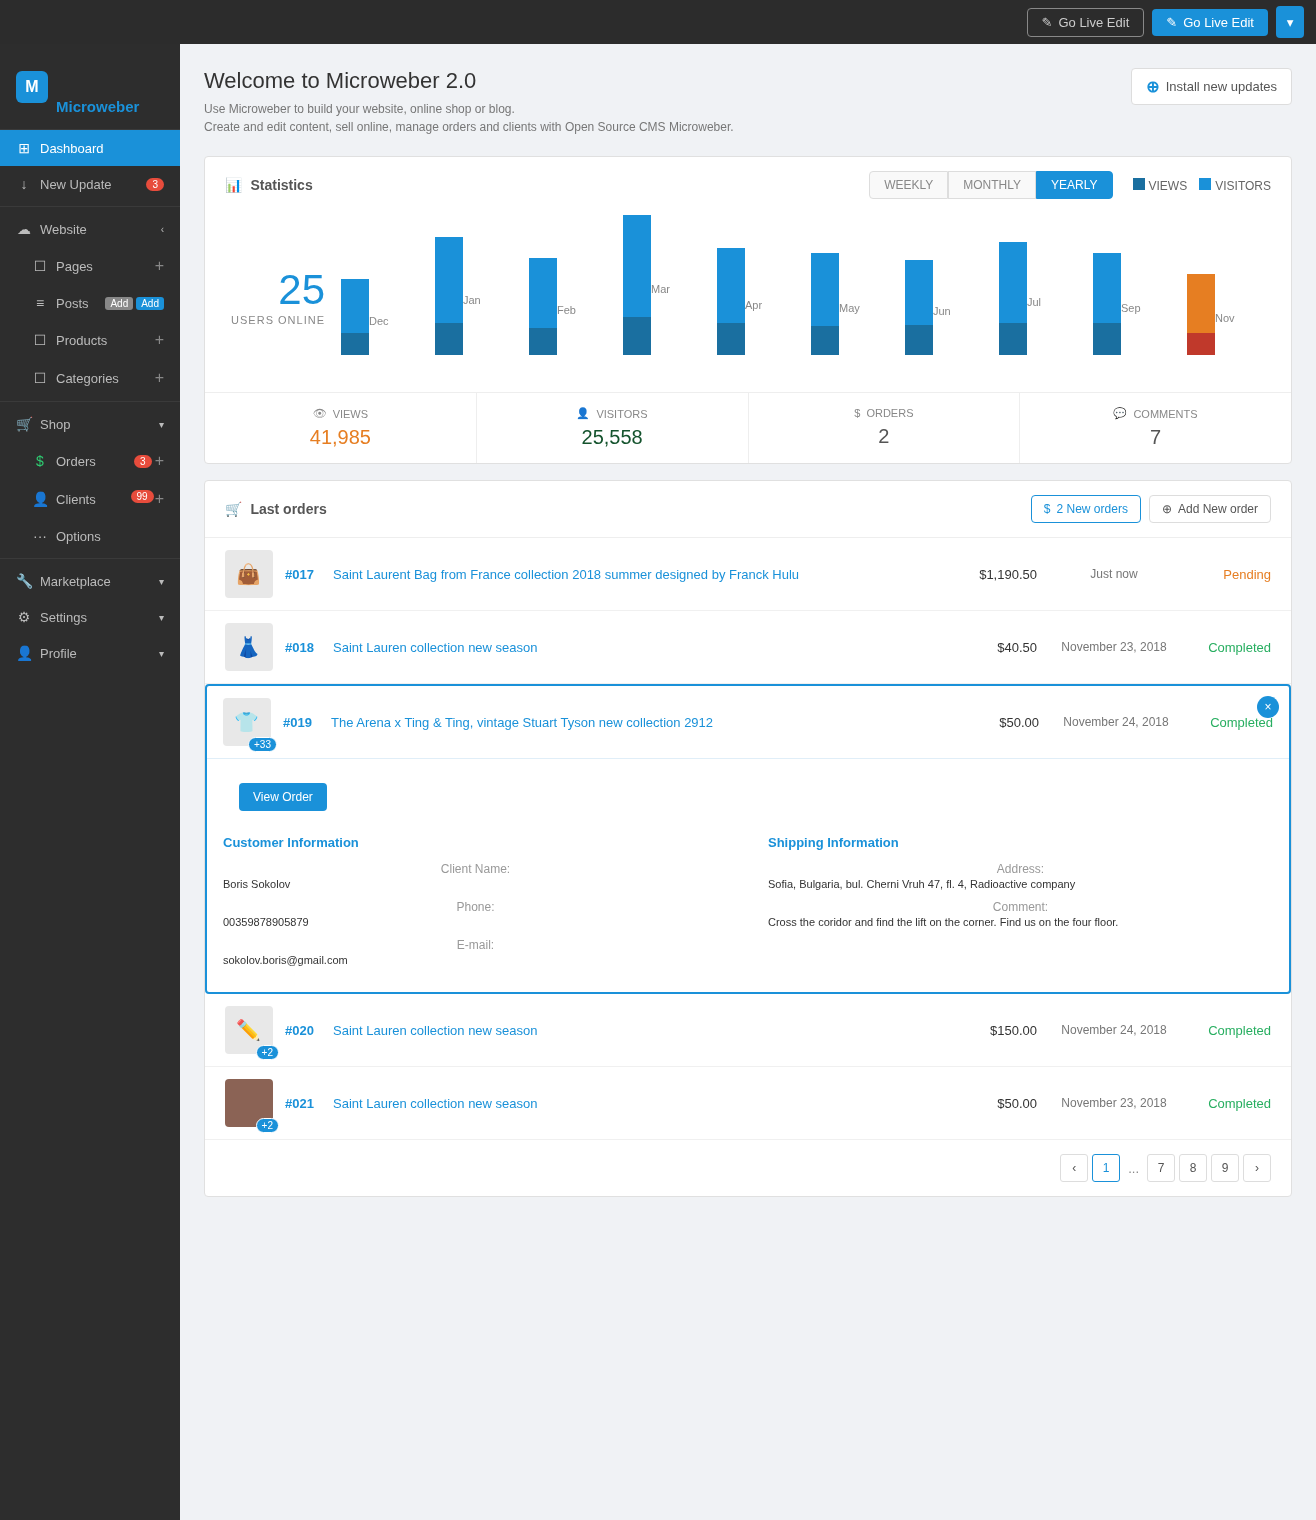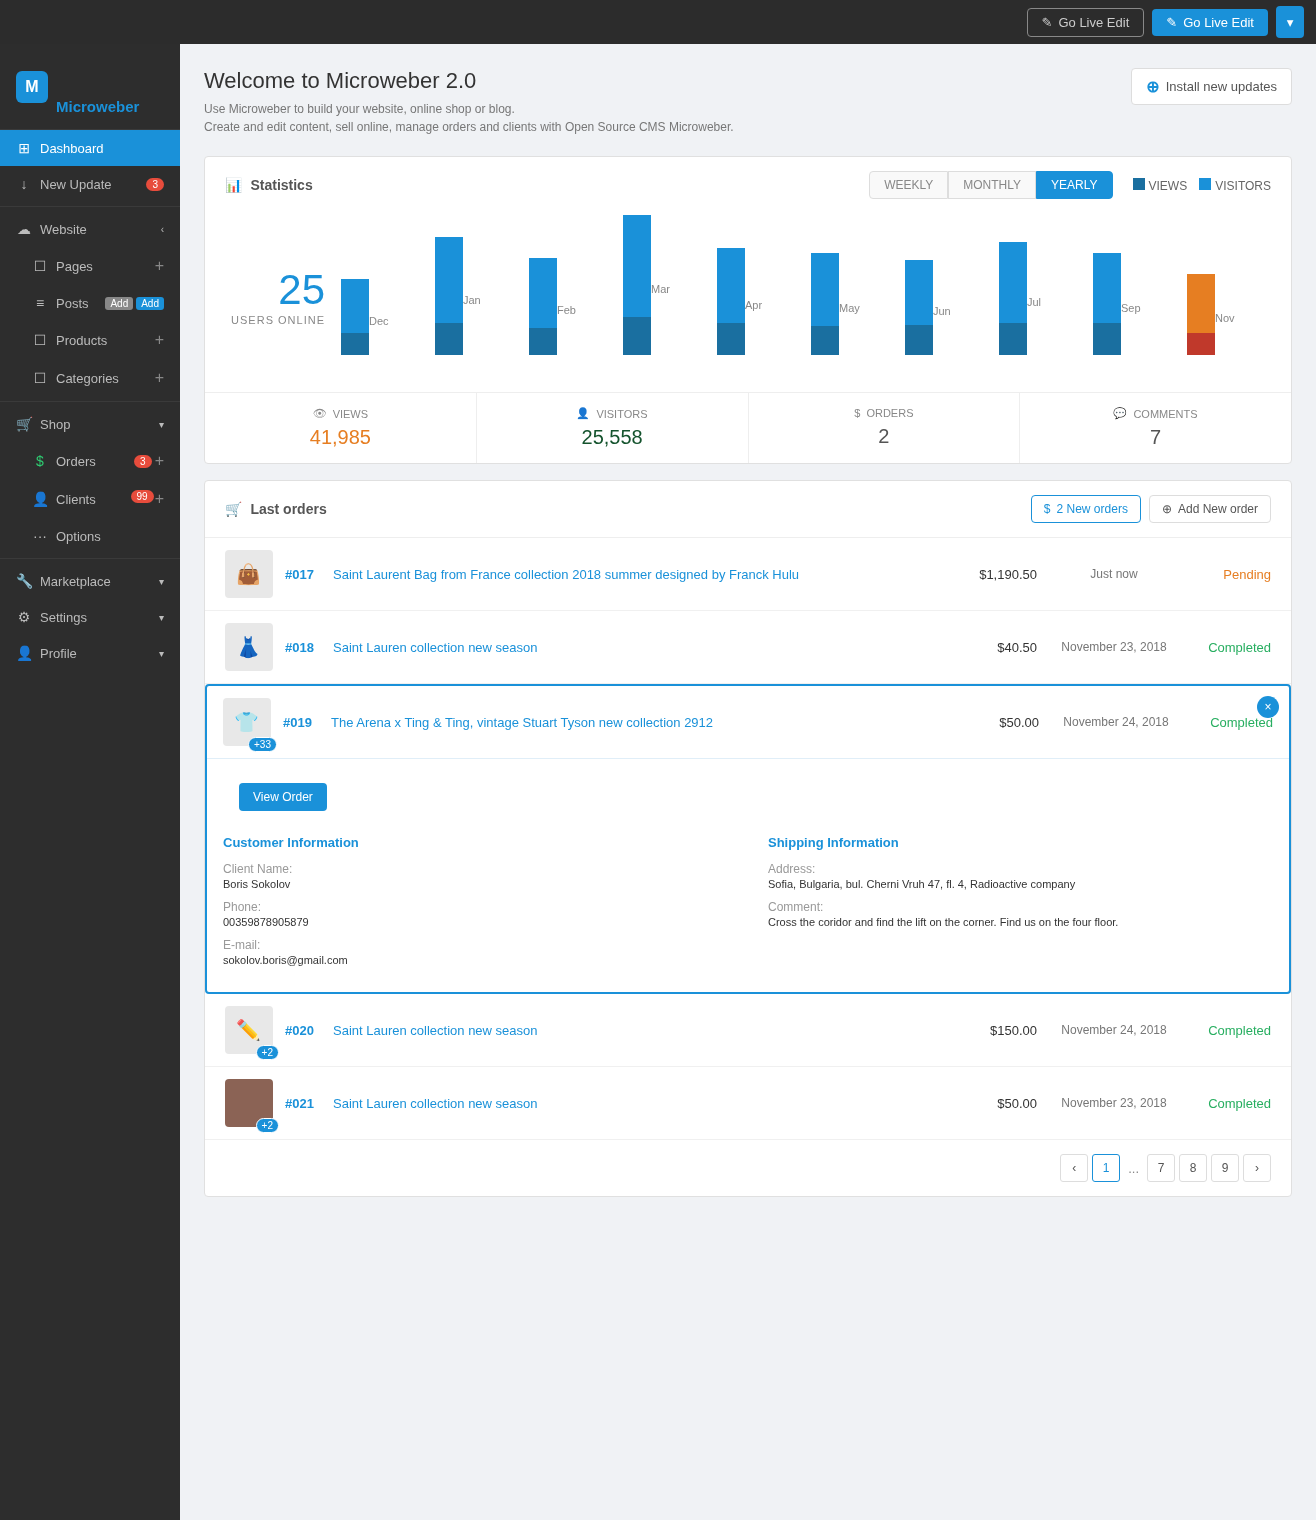--- a/index.html
+++ b/index.html
@@ -344,21 +344,21 @@
     }
 
     .order-details {
       display: flex;
       padding: 0 16px 16px;
       gap: 40px;
     }
     .detail-col { flex: 1; }
     .detail-section-title { color: #1a91d9; font-size: 13px; font-weight: 600; margin-bottom: 12px; }
     .detail-field { margin-bottom: 10px; }
-    .detail-label { color: #999; font-size: 12px; margin-bottom: 2px; }
+    .detail-label { color: #999; font-size: 12px; margin-bottom: 2px; text-align: center; }
     .detail-value { color: #333; font-size: 11px; }
 
     
     .pagination {
       display: flex; justify-content: flex-end; align-items: center;
       padding: 14px 20px;
       gap: 4px;
     }
     .page-btn {
       width: 28px; height: 28px;

